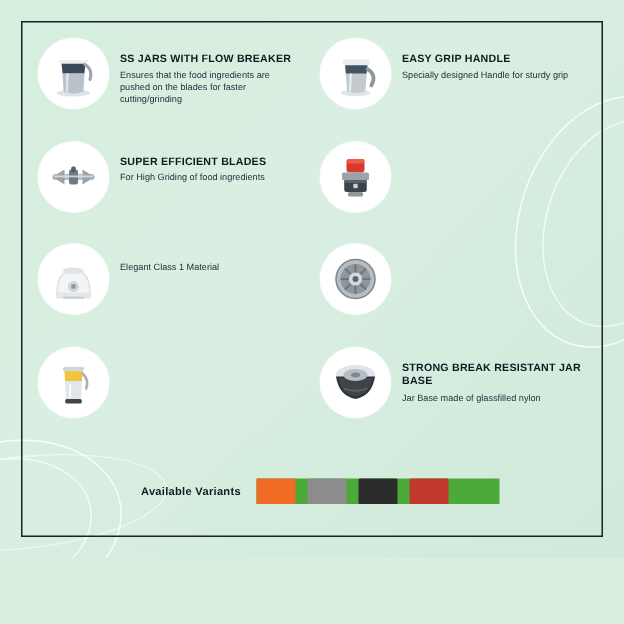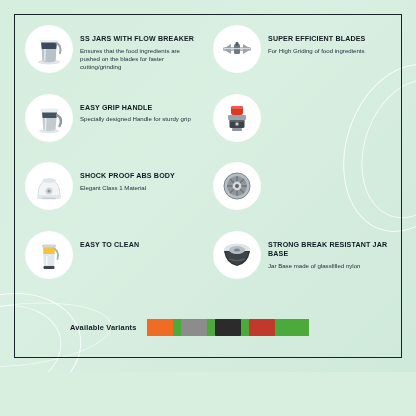--- a/index.html
+++ b/index.html
@@ -100,20 +100,21 @@
     bottom: 36px;
     display: flex;
     align-items: center;
     gap: 10px;
   }
   .variants-label {
     font-size: 7.4px;
     font-weight: bold;
     color: #0f1a22;
     letter-spacing: 0.2px;
+    margin-left: 24px;
   }
   .swatches {
     display: flex;
     align-items: center;
     gap: 8px;
   }
   .swatch {
     width: 26px;
     height: 17px;
     border-radius: 1px;
@@ -149,48 +150,48 @@
       </div>
       <div class="ftext">
         <div class="ftitle">SS JARS WITH FLOW BREAKER</div>
         <div class="fdesc">Ensures that the food ingredients are pushed on the blades for faster cutting/grinding</div>
       </div>
     </div>
 
     <div class="feature">
       <div class="fimg">
         <svg width="40" height="40" viewBox="0 0 40 40">
+          <ellipse cx="20" cy="33" rx="10" ry="2.2" fill="#e0e5e8"></ellipse>
+          <path d="M13 14 L28 14 L26.5 32 Q20 34 14.4 32 Z" fill="#c3cbd1"></path>
+          <path d="M13 14 L28 14 L27.4 20 L13.6 20 Z" fill="#44535f"></path>
+          <path d="M16 20 L17.6 20 L17 32.4 Q16.4 32.2 15.7 31.9 Z" fill="#eef2f4" opacity="0.85"></path>
+          <rect x="11.5" y="10.5" width="18" height="4" rx="1.6" fill="#e9eef1"></rect>
+          <path d="M28 17 Q34.5 21 30.5 28" stroke="#8d979e" stroke-width="2.4" fill="none" stroke-linecap="round"></path>
+        </svg>
+      </div>
+      <div class="ftext">
+        <div class="ftitle">EASY GRIP HANDLE</div>
+        <div class="fdesc">Specially designed Handle for sturdy grip</div>
+      </div>
+    </div>
+
+    <div class="feature">
+      <div class="fimg">
+        <svg width="40" height="40" viewBox="0 0 40 40">
           <rect x="6" y="18" width="28" height="4" rx="1.5" fill="#b8bfc4"></rect>
           <path d="M6 20 L14 15 L14 25 Z" fill="#9aa3a9"></path>
           <path d="M34 20 L26 15 L26 25 Z" fill="#9aa3a9"></path>
           <rect x="17" y="15" width="6" height="10" rx="1.5" fill="#6f7a82"></rect>
           <rect x="18.5" y="13" width="3" height="4" rx="1" fill="#545e66"></rect>
           <rect x="7" y="19" width="26" height="1.2" fill="#e3e7ea" opacity="0.8"></rect>
         </svg>
       </div>
       <div class="ftext">
         <div class="ftitle">SUPER EFFICIENT BLADES</div>
         <div class="fdesc">For High Griding of food ingredients</div>
-      </div>
-    </div>
-
-    <div class="feature">
-      <div class="fimg">
-        <svg width="40" height="40" viewBox="0 0 40 40">
-          <ellipse cx="20" cy="33" rx="10" ry="2.2" fill="#e0e5e8"></ellipse>
-          <path d="M13 14 L28 14 L26.5 32 Q20 34 14.4 32 Z" fill="#c3cbd1"></path>
-          <path d="M13 14 L28 14 L27.4 20 L13.6 20 Z" fill="#44535f"></path>
-          <path d="M16 20 L17.6 20 L17 32.4 Q16.4 32.2 15.7 31.9 Z" fill="#eef2f4" opacity="0.85"></path>
-          <rect x="11.5" y="10.5" width="18" height="4" rx="1.6" fill="#e9eef1"></rect>
-          <path d="M28 17 Q34.5 21 30.5 28" stroke="#8d979e" stroke-width="2.4" fill="none" stroke-linecap="round"></path>
-        </svg>
-      </div>
-      <div class="ftext">
-        <div class="ftitle">EASY GRIP HANDLE</div>
-        <div class="fdesc">Specially designed Handle for sturdy grip</div>
       </div>
     </div>
 
     <div class="feature">
       <div class="fimg">
         <svg width="40" height="40" viewBox="0 0 40 40">
           <rect x="14" y="8" width="12" height="9" rx="2" fill="#d8392b"></rect>
           <rect x="14" y="8" width="12" height="3" rx="1.5" fill="#ef5b4c"></rect>
           <rect x="11" y="17" width="18" height="5" rx="1" fill="#9aa3a9"></rect>
           <rect x="12.5" y="22" width="15" height="8" rx="1.5" fill="#3c444a"></rect>
@@ -207,21 +208,20 @@
           <path d="M9 30 Q9 14 20 14 Q31 14 31 30 Z" fill="#f2f4f5"></path>
           <path d="M9 30 Q9 14 20 14 Q31 14 31 30 Z" fill="none" stroke="#d3d8db" stroke-width="0.8"></path>
           <rect x="8" y="29" width="24" height="4" rx="1.6" fill="#e3e7ea"></rect>
           <ellipse cx="20" cy="14.5" rx="7" ry="2.2" fill="#dfe4e7"></ellipse>
           <circle cx="20" cy="25" r="3.6" fill="#cfd5d9"></circle>
           <circle cx="20" cy="25" r="1.6" fill="#8e979d"></circle>
           <rect x="13" y="31.6" width="14" height="1.6" rx="0.8" fill="#c9ced2"></rect>
         </svg>
       </div>
       <div class="ftext">
-        <div class="ftitle">SHOCK PROOF ABS BODY</div>
         <div class="fdesc">Elegant Class 1 Material</div>
       </div>
     </div>
 
     <div class="feature">
       <div class="fimg">
         <svg width="40" height="40" viewBox="0 0 40 40">
           <circle cx="20" cy="20" r="13" fill="#b7bec3"></circle>
           <circle cx="20" cy="20" r="10" fill="#8f979d"></circle>
           <g stroke="#6e767c" stroke-width="1.4">
@@ -242,24 +242,20 @@
         <svg width="40" height="40" viewBox="0 0 40 40">
           <path d="M14 12 L26 12 L25 31 L15 31 Z" fill="#e8edf0"></path>
           <path d="M14 12 L26 12 L25.6 19 L14.4 19 Z" fill="#f3c33a"></path>
           <path d="M14.4 19 L25.6 19 L25 31 L15 31 Z" fill="#dfe6ea" opacity="0.9"></path>
           <rect x="13" y="9.5" width="14" height="3" rx="1.2" fill="#cfd6da"></rect>
           <rect x="14.5" y="31" width="11" height="3" rx="1" fill="#3f474d"></rect>
           <path d="M26 14 Q30.5 18 28.5 24" stroke="#aab2b8" stroke-width="1.8" fill="none" stroke-linecap="round"></path>
           <rect x="17" y="21" width="1.4" height="9" fill="#ffffff" opacity="0.7"></rect>
         </svg>
       </div>
-      <div class="ftext">
-        <div class="ftitle">EASY TO CLEAN</div>
-        <div class="fdesc"></div>
-      </div>
     </div>
 
     <div class="feature">
       <div class="fimg">
         <svg width="40" height="40" viewBox="0 0 40 40">
           <ellipse cx="20" cy="16" rx="13" ry="7" fill="#c6ccd1"></ellipse>
           <ellipse cx="20" cy="15" rx="13" ry="6.6" fill="#dfe4e8"></ellipse>
           <path d="M7 16 Q9 29 20 31 Q31 29 33 16 Z" fill="#2f3338"></path>
           <path d="M8.5 17 Q10.5 27.5 20 29.4 Q29.5 27.5 31.5 17 Z" fill="#3f4449"></path>
           <ellipse cx="20" cy="15" rx="8" ry="4" fill="#b6bdc3"></ellipse>

